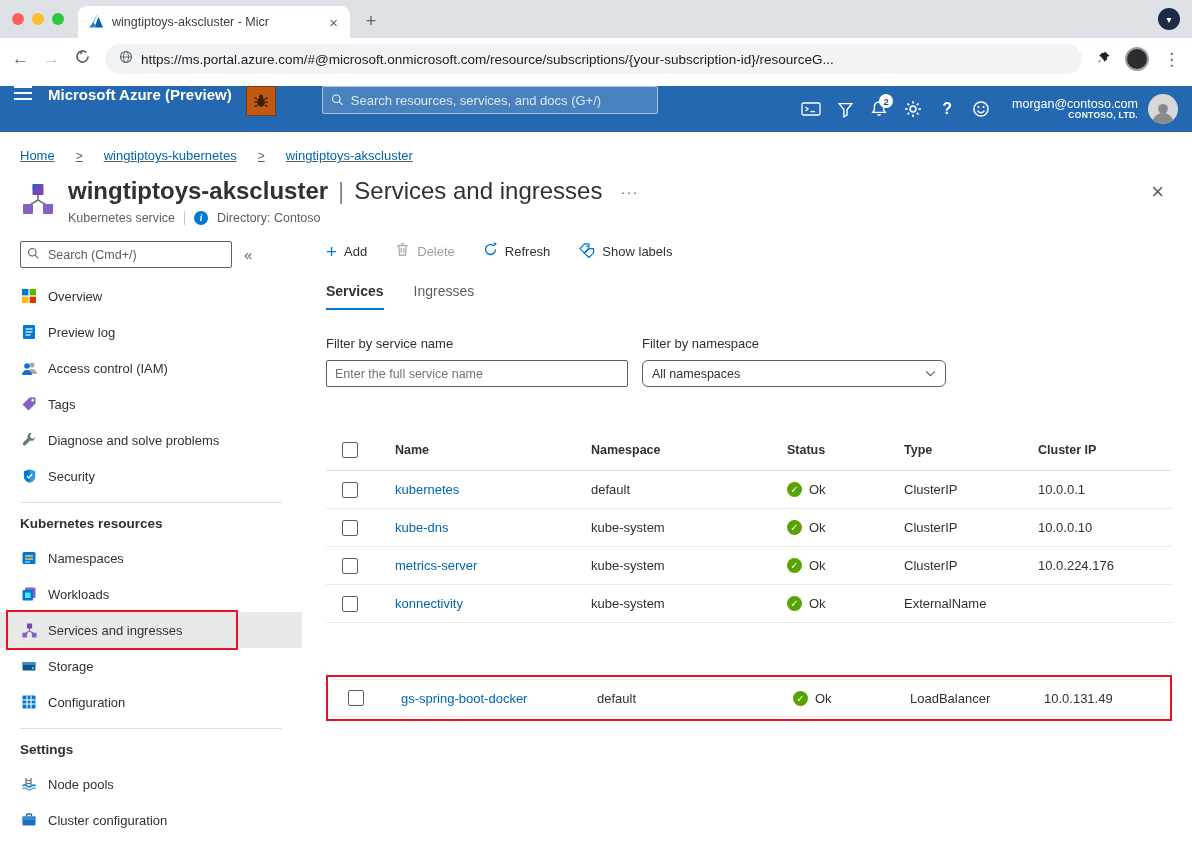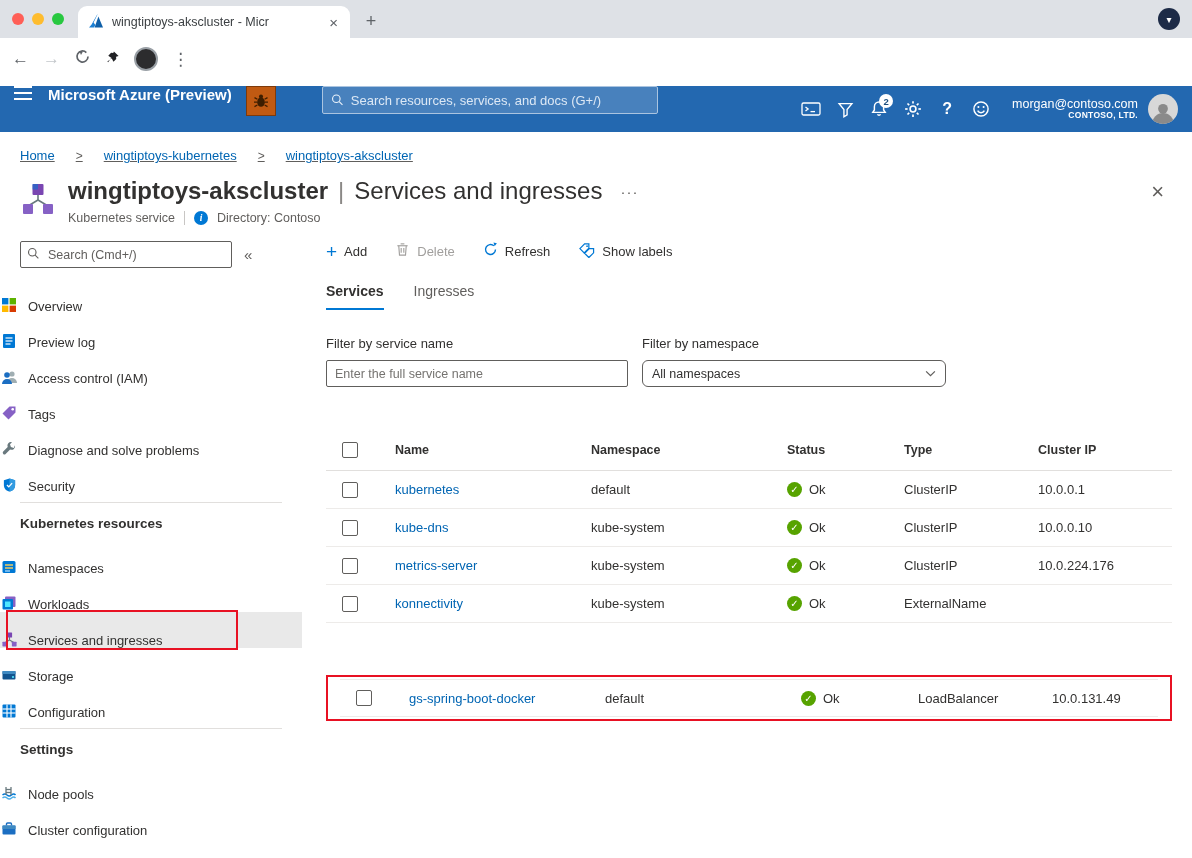--- a/index.html
+++ b/index.html
@@ -75,21 +75,21 @@
   .content { display:flex; align-items:flex-start; }
   .sidebar { width:302px; flex-shrink:0; padding-top:10px; }
   .sidebar-search-row { display:flex; align-items:center; gap:12px; padding:0 0 10px 20px; }
   .sb-search { position:relative; width:212px; }
   .sb-search input { width:100%; height:27px; border:1px solid #605e5c; border-radius:2px; padding:0 8px 0 27px;
                      font-size:12.5px; color:#323130; outline:none; font-family:"Liberation Sans", sans-serif; }
   .sb-search input::placeholder { color:#605e5c; opacity:1; }
   .sb-search svg { position:absolute; left:7px; top:6px; }
   .collapse-btn { color:#605e5c; font-size:15px; }
 
-  .side-item { height:36px; display:flex; align-items:flex-end; gap:10px; font-size:13px; color:#323130;
+  .side-item { height:36px; display:flex; align-items:center; gap:10px; padding-left:20px; font-size:13px; color:#323130;
                cursor:pointer; position:relative; }
   .side-item .ic { width:18px; height:18px; flex-shrink:0; display:flex; align-items:center; justify-content:center; }
   .side-item.selected { background:#e9e9e9; }
   .red-box-side { position:absolute; left:6px; top:-2px; width:232px; height:40px; border:2px solid #e81123; pointer-events:none; }
   .side-section { font-size:13.5px; font-weight:bold; color:#323130; padding:13px 0 9px 20px; }
   .side-divider { height:1px; background:#e1dfdd; margin:8px 20px 0 20px; }
 
   .main { flex:1; padding:0 20px 0 24px; }
 
   
@@ -117,21 +117,21 @@
   
   .grid-table { margin-top:42px; }
   .trow { display:grid; grid-template-columns:53px 196px 196px 117px 134px 1fr; align-items:center; padding-left:16px; }
   .thead { height:42px; border-bottom:1px solid #e1dfdd; font-size:12.5px; font-weight:bold; color:#323130; }
   .tbody-row { height:38px; border-bottom:1px solid #edebe9; font-size:13px; color:#323130; }
   .cellcheck { width:16px; height:16px; border:1px solid #605e5c; border-radius:2px; background:#fff; }
   .name-link { color:#0065b3; text-decoration:none; font-size:13px; }
   .status-cell { display:flex; align-items:center; gap:7px; }
   .status-dot { width:15px; height:15px; border-radius:50%; background:#57a300; color:#fff; font-size:10px;
                 display:flex; align-items:center; justify-content:center; }
-  .highlight-wrap { margin-top:52px; border:2px solid #e81123; padding:2px 12px; }
+  .highlight-wrap { margin-top:52px; border:2px solid #e81123; padding:2px 4px; }
   .highlight-wrap .tbody-row { border-top:1px solid #edebe9; }
 </style>
 </head>
 <body>
 
 <div class="app">
 
   <div class="tab-strip">
     <div class="traffic-lights">
       <span class="tl red"></span>
@@ -154,20 +154,30 @@
 
   <div class="nav-bar">
     <span class="nav-icon">←</span>
     <span class="nav-icon disabled">→</span>
     <span class="nav-icon">
       <svg width="17" height="17" viewBox="0 0 16 16">
           <path d="M13.2 8a5.2 5.2 0 1 1-1.6-3.75" fill="none" stroke="#5f6368" stroke-width="1.6"></path>
           <polygon points="11,1.2 15,1.6 12.8,5.6" fill="#5f6368" transform="translate(-3.4,2.2) scale(0.78)"></polygon>
         </svg>
     </span>
+    <div class="url-bar">
+      <span>
+        <svg width="14" height="14" viewBox="0 0 16 16">
+            <circle cx="8" cy="8" r="6.3" fill="none" stroke="#5f6368" stroke-width="1.3"></circle>
+            <ellipse cx="8" cy="8" rx="2.8" ry="6.3" fill="none" stroke="#5f6368" stroke-width="1.1"></ellipse>
+            <line x1="1.8" y1="8" x2="14.2" y2="8" stroke="#5f6368" stroke-width="1.1"></line>
+          </svg>
+      </span>
+      <input class="url-text-input" value="https://ms.portal.azure.com/#@microsoft.onmicrosoft.com/resource/subscriptions/{your-subscription-id}/resourceG..." style="">
+    </div>
     <span>
       <svg width="15" height="15" viewBox="0 0 16 16">
           <path d="M9.5 1.5 14.5 6.5 11.8 7.2 12 9.5 9 12.5 6.8 8.2l-3.5 4.8-.8-.8 4.8-3.5L3.5 6l3-3 2.3.2z" fill="#202124"></path>
         </svg>
     </span>
     <span class="browser-avatar"></span>
     <span class="nav-icon">⋮</span>
   </div>
   <div class="chrome-spacer"></div>
 

